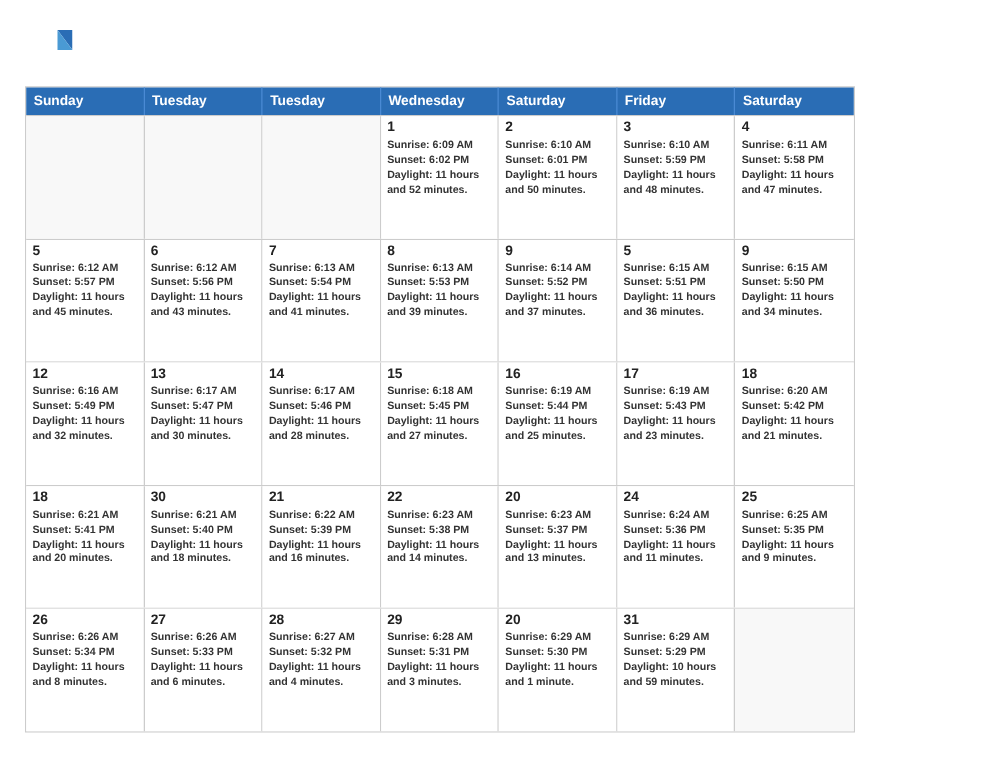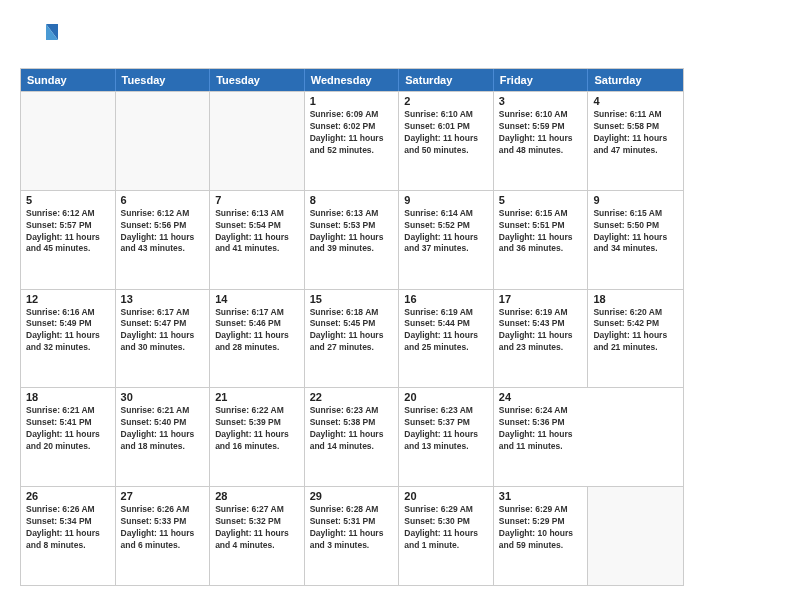--- a/index.html
+++ b/index.html
@@ -236,20 +236,24 @@
             <div class="cell-info">Sunrise: 6:23 AM<br>Sunset: 5:38 PM<br>Daylight: 11 hours and 14 minutes.</div>
           </div>
           <div class="cal-cell">
             <span class="cell-day">20</span>
             <div class="cell-info">Sunrise: 6:23 AM<br>Sunset: 5:37 PM<br>Daylight: 11 hours and 13 minutes.</div>
           </div>
           <div class="cal-cell">
             <span class="cell-day">24</span>
             <div class="cell-info">Sunrise: 6:24 AM<br>Sunset: 5:36 PM<br>Daylight: 11 hours and 11 minutes.</div>
           </div>
+          <div class="cal-cell">
+            <span class="cell-day">25</span>
+            <div class="cell-info">Sunrise: 6:25 AM<br>Sunset: 5:35 PM<br>Daylight: 11 hours and 9 minutes.</div>
+          </div>
         </div>
         <div class="cal-row">
           <div class="cal-cell">
             <span class="cell-day">26</span>
             <div class="cell-info">Sunrise: 6:26 AM<br>Sunset: 5:34 PM<br>Daylight: 11 hours and 8 minutes.</div>
           </div>
           <div class="cal-cell">
             <span class="cell-day">27</span>
             <div class="cell-info">Sunrise: 6:26 AM<br>Sunset: 5:33 PM<br>Daylight: 11 hours and 6 minutes.</div>
           </div>

